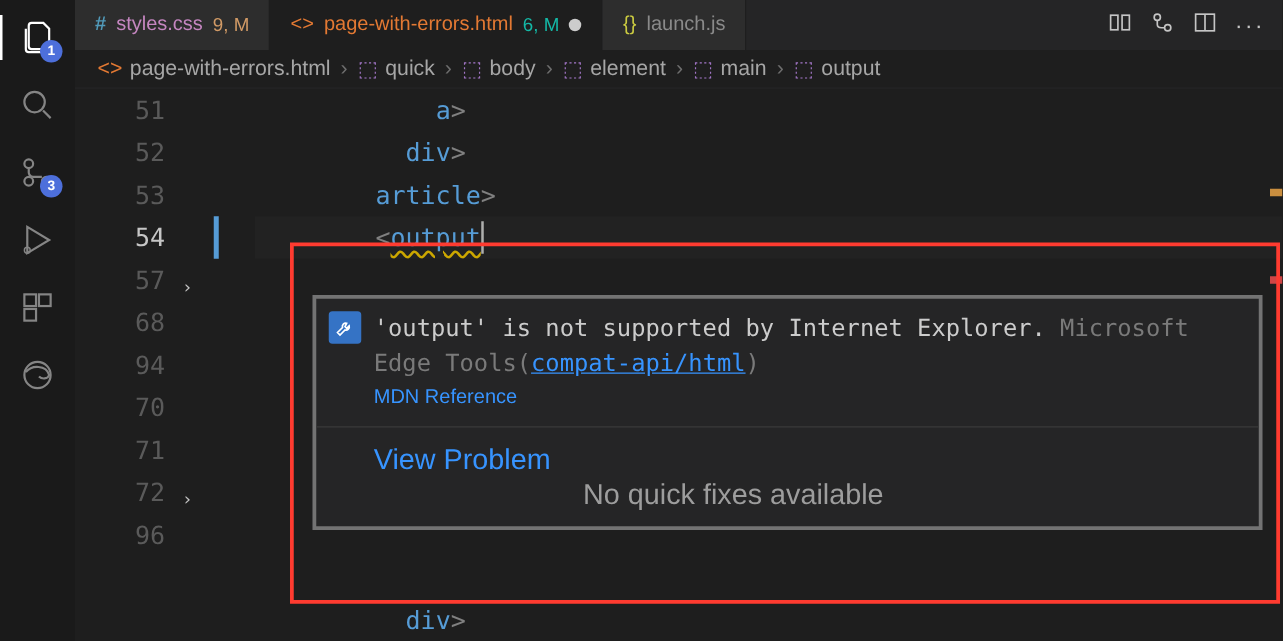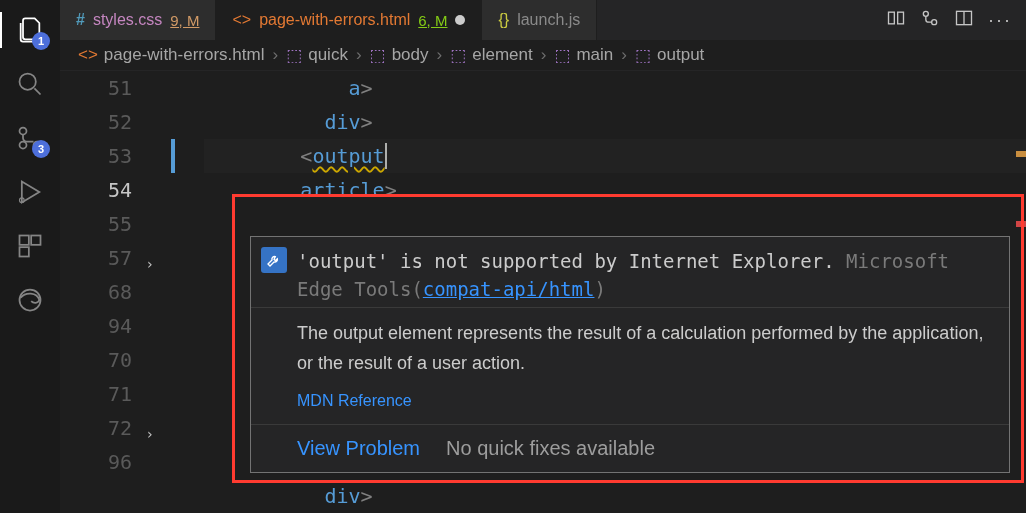--- a/index.html
+++ b/index.html
@@ -42,21 +42,21 @@
   align-items: stretch;
 }
 .tab {
   display: flex; align-items: center; gap: 8px;
   padding: 0 16px; font-size: 16px;
   background: #2d2d2d; color: #8b8b8b;
   border-right: 1px solid #1e1e1e;
 }
 .tab.active { background: #1e1e1e; }
 .tab-label { white-space: nowrap; }
-.tab-meta { font-size: 15px; text-decoration: underline; }
+.tab-meta { font-size: 15px; }
 .tab-dirty-dot { width: 10px; height: 10px; border-radius: 50%; background: #cccccc; }
 .tabbar-actions {
   margin-left: auto; display: flex; align-items: center; gap: 14px; padding: 0 14px;
   color: #c5c5c5;
 }
 .tabbar-actions .iconbtn { cursor: pointer; }
 .breadcrumb {
   height: 34px; display: flex; align-items: center; gap: 8px;
   padding: 0 18px; font-size: 17px; color: #a6a6a6;
   border-bottom: 1px solid #252526;
@@ -87,21 +87,21 @@
 .line.current-bg { background: rgba(255,255,255,0.018); }
 .line-hl-left {
   position:absolute; left:-33px; top:0; width:4px; height:34px; background:#569cd6;
 }
 .highlight-box {
   position: absolute; border: 3px solid #ff3b30; pointer-events: none;
   left: 232px; top: 194px; width: 792px; height: 289px;
 }
 .hover {
   position: absolute; left: 250px; top: 236px; width: 760px;
-  background: #252526; border: 1px solid #737373;
+  background: #252526; border: 3px solid #737373;
   font-family: -apple-system, sans-serif;
 }
 .hover .row1 {
   display:flex; gap:10px; padding: 10px 14px 4px 10px;
   font-family: Menlo, Consolas, monospace; font-size: 19px; line-height:28px;
 }
 .wrench {
   width:26px; height:26px; background:#3573c5; color:#fff; border-radius:3px;
   display:flex; align-items:center; justify-content:center; flex-shrink:0;
   cursor:pointer;
@@ -110,24 +110,24 @@
 .hover-msg .muted { color:#7a7a7a; }
 .hover-msg .link { color:#3794ff; text-decoration: underline; cursor:pointer;}
 .hover .desc {
   padding: 10px 18px 14px 46px; font-size: 18px; line-height: 30px; color:#cccccc;
   border-top: 1px solid #3a3a3a;
 }
 .hover .mdn { padding: 0 18px 14px 46px; }
 .hover .mdn a { color:#3794ff; font-size:16px; text-decoration:none; cursor:pointer;}
 .hover .footer {
   border-top: 1px solid #3a3a3a; padding: 12px 18px 12px 46px;
-  display:flex; gap:26px; font-size:20px;
+  display:flex; gap:26px; font-size:23px;
 }
 .hover .footer .vp { color:#3794ff; cursor:pointer;}
-.hover .footer .nq { color:#9d9d9d; }
+.hover .footer .nq { color:#9d9d9d;margin-top:28px; }
 .cube { color:#a074c4; }
 .minimap-mark { position:absolute; right:0; width:10px; height:6px; background:#c98e3f;}
 </style>
 </head>
 <body>
 
 <div class="activity-bar">
   <div class="activity-item active">
     <svg width="28" height="28" viewBox="0 0 24 24" fill="none" stroke="currentColor" stroke-width="1.5">
         <path d="M8 2h8l4 4v12a2 2 0 0 1-2 2H8a2 2 0 0 1-2-2V4a2 2 0 0 1 2-2z"></path>
@@ -175,21 +175,21 @@
 
   <div class="tabbar">
     <div class="tab">
       <span style="color:#519aba;font-weight:700;">#</span>
       <span class="tab-label" style="color:#c586c0">styles.css</span>
       <span class="tab-meta" style="color:#d19a66">9, M</span>
     </div>
     <div class="tab active">
       <span style="color:#e37933">&lt;&gt;</span>
       <span class="tab-label" style="color:#e37933">page-with-errors.html</span>
-      <span class="tab-meta" style="color:#84cc16">6, M</span>
+      <span class="tab-meta" style="color:#14b8a6">6, M</span>
       <span class="tab-dirty-dot"></span>
     </div>
     <div class="tab">
       <span style="color:#cbcb41">{}</span>
       <span class="tab-label" style="color:#8a8a8a">launch.js</span>
     </div>
     <div class="tabbar-actions">
       <span class="iconbtn"><svg width="20" height="20" viewBox="0 0 24 24" fill="none" stroke="currentColor" stroke-width="1.6">
             <rect x="3" y="5" width="7" height="14"></rect>
             <rect x="14" y="5" width="7" height="14"></rect>
@@ -238,35 +238,34 @@
         <span>output</span>
       </span>
   </div>
 
   <div class="editor">
     <div class="gutter" id="gutter">
         <div class="ln">51</div>
         <div class="ln">52</div>
         <div class="ln">53</div>
         <div class="ln current">54</div>
-        <div class="ln">55</div>
         <div class="ln">57<span class="fold-chevron">›</span></div>
         <div class="ln">68</div>
         <div class="ln">94</div>
         <div class="ln">70</div>
         <div class="ln">71</div>
         <div class="ln">72<span class="fold-chevron">›</span></div>
         <div class="ln">96</div>
       </div>
     <div class="fold-col"></div>
     <div class="code" id="code">
         <div class="line">            <span class="tok-br"><span class="tok-tag">a</span><span class="tok-br">&gt;</span></span></div>
         <div class="line">          <span class="tok-br"><span class="tok-tag">div</span><span class="tok-br">&gt;</span></span></div>
+        <div class="line">        <span class="tok-br"><span class="tok-tag">article</span><span class="tok-br">&gt;</span></span></div>
         <div class="line current-bg" style="position: relative;">        <span class="tok-br">&lt;</span><span class="tok-tag-warn">output</span><span class="cursor"></span><span class="line-hl-left"></span></div>
-        <div class="line">        <span class="tok-br"><span class="tok-tag">article</span><span class="tok-br">&gt;</span></span></div>
         <div class="line"></div>
         <div class="line"></div>
         <div class="line"></div>
         <div class="line"></div>
         <div class="line">          <span class="tok-br">&lt;</span></div>
         <div class="line">          <span class="tok-br">&lt;</span></div>
         <div class="line"></div>
         <div class="line"></div>
         <div class="line">          <span class="tok-br"><span class="tok-tag">div</span><span class="tok-br">&gt;</span></span></div>
       </div>
@@ -282,19 +281,18 @@
     <div class="wrench">
       <svg width="16" height="16" viewBox="0 0 24 24" fill="none" stroke="currentColor" stroke-width="2">
           <path d="M14 7a4 4 0 0 0-5 5l-6 6 3 3 6-6a4 4 0 0 0 5-5l-3 3-2-2z"></path>
         </svg>
     </div>
     <div class="hover-msg">
       <span>'output' is not supported by Internet Explorer.</span>
       <span class="muted"> <span>Microsoft Edge Tools</span><span>(</span><span class="link">compat-api/html</span><span>)</span></span>
     </div>
   </div>
-  <div class="desc">The output element represents the result of a calculation performed by the application, or the result of a user action.</div>
   <div class="mdn"><a>MDN Reference</a></div>
   <div class="footer">
     <span class="vp">View Problem</span>
     <span class="nq">No quick fixes available</span>
   </div>
 </div>
 
 </body></html>

